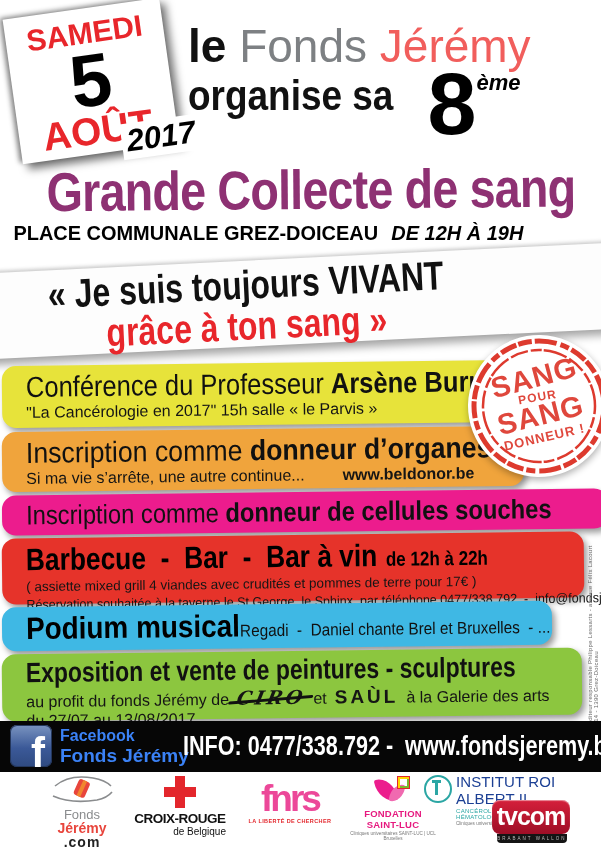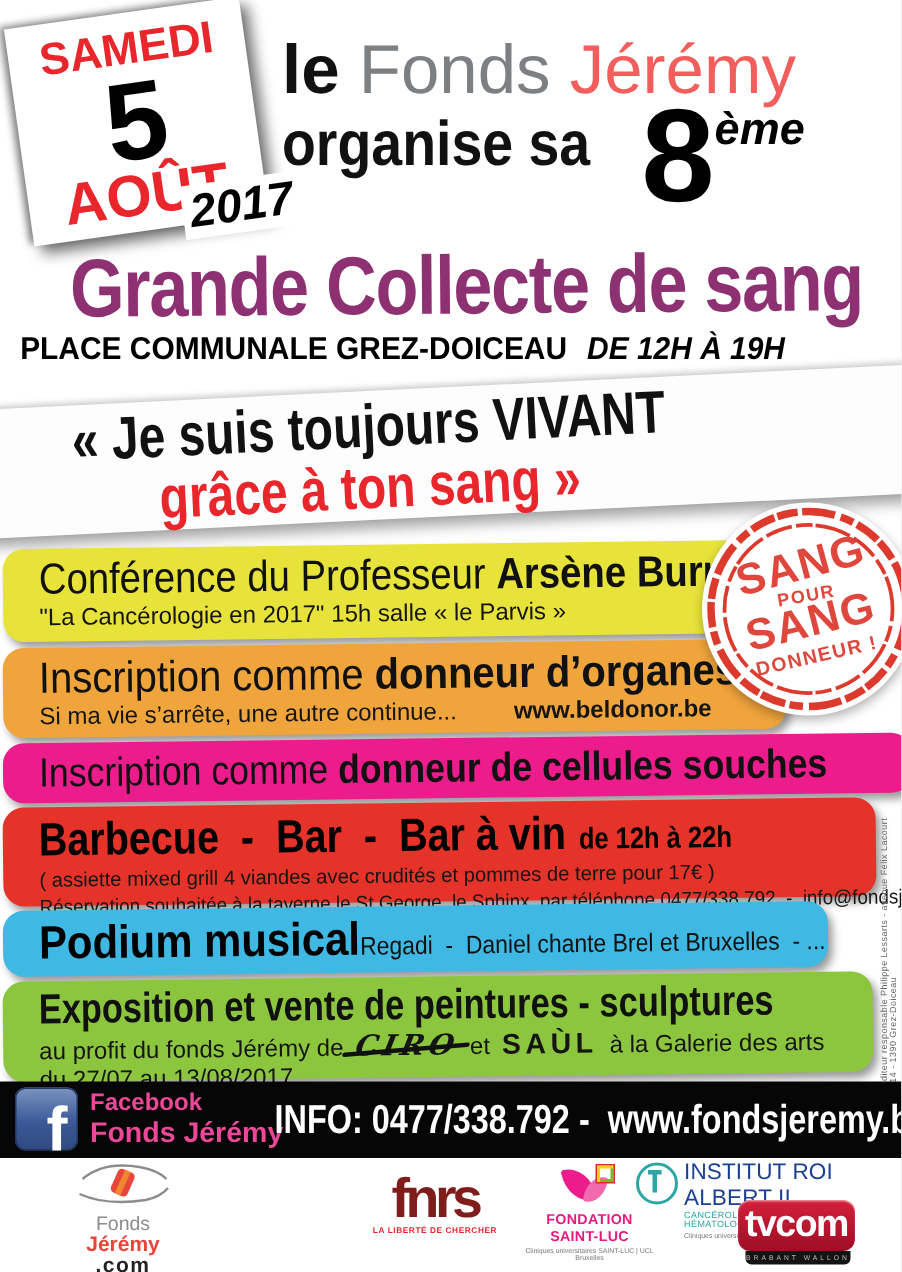--- a/index.html
+++ b/index.html
@@ -20,21 +20,21 @@
 
   
   .header{position:absolute;left:188px;top:22px;width:410px;}
   .h-line1{font-size:46px;line-height:1.05;white-space:nowrap;}
   .h-le{font-weight:bold;color:#111;}
   .h-fonds{color:#7D8083;}
   .h-jeremy{color:#F15E5C;}
   .h-line2{display:flex;align-items:flex-start;margin-top:2px;text-align:center;}
   .h-org{font-size:42px;font-weight:bold;color:#111;}
   .h-num{font-size:88px;font-weight:bold;line-height:.72;margin-left:6px;color:#000;}
-  .h-suf{font-size:30px;font-weight:bold;font-style:italic;color:#000;margin-top:-2px;}
+  .h-suf{font-size:22px;font-weight:bold;font-style:italic;color:#000;margin-top:-2px;}
 
   
   .title{position:absolute;left:0;top:158px;width:601px;text-align:center;
          font-size:55px;font-weight:bold;color:#8E3173;letter-spacing:-1px;transform:rotate(-.5deg);}
   .location{position:absolute;left:0;top:221px;width:495px;text-align:center;white-space:nowrap;}
   .loc-place{font-size:21px;font-weight:bold;color:#000;}
   .loc-hours{font-size:21px;font-weight:bold;font-style:italic;color:#000;margin-left:14px;}
 
   
   .quote-band{position:absolute;left:-14px;top:258px;width:630px;height:86px;background:#fdfdfd;
@@ -82,41 +82,41 @@
   
   .credit{position:absolute;right:2px;top:540px;height:185px;writing-mode:vertical-rl;
           transform:rotate(180deg);font-size:6px;color:#666;letter-spacing:.3px;}
 
   
   .footer-bar{position:absolute;left:0;top:721px;width:601px;height:51px;background:#060606;}
   .fb{position:absolute;left:10px;top:4px;display:flex;align-items:center;}
   .fb-icon{width:42px;height:42px;border-radius:7px;background:linear-gradient(180deg,#7A94C0 0%,#3B5998 55%,#2F4A80 100%);
            overflow:hidden;position:relative;box-shadow:inset 0 0 0 1px #24375c;}
   .fb-icon span{position:absolute;right:7px;bottom:-10px;font-size:42px;font-weight:bold;color:#fff;}
-  .fb-text{margin-left:8px;color:#ec4899;line-height:1;}
+  .fb-text{margin-left:8px;color:#3b82f6;line-height:1;}
   .fb-l1{font-size:16px;font-weight:bold;}
   .fb-l2{font-size:19px;font-weight:bold;margin-top:2px;}
   .info{position:absolute;left:183px;top:0;height:51px;line-height:51px;color:#fff;
         font-size:27px;font-weight:bold;white-space:nowrap;}
 
   
   .logos{position:absolute;left:0;top:772px;width:601px;height:76px;background:#fff;}
   .logo{position:absolute;text-align:center;}
   .lg-fj{left:40px;top:2px;width:84px;}
   .lg-fj .l1{font-size:13px;color:#8A8C8E;line-height:1;}
   .lg-fj .l2{font-size:14px;color:#E8453C;font-weight:bold;line-height:1;}
   .lg-fj .l3{font-size:14px;color:#222;font-weight:bold;letter-spacing:1px;line-height:1;}
   .lg-cr{left:130px;top:4px;width:100px;}
   .cross{position:relative;width:32px;height:32px;margin:0 auto;}
   .cross::before{content:"";position:absolute;left:11px;top:0;width:10px;height:32px;background:#E3262C;}
   .cross::after{content:"";position:absolute;left:0;top:11px;width:32px;height:10px;background:#E3262C;}
   .lg-cr .l1{font-size:13.5px;font-weight:bold;color:#111;margin-top:3px;letter-spacing:-.5px;}
   .lg-cr .l2{font-size:10px;color:#111;text-align:right;margin-right:4px;}
   .lg-fnrs{left:246px;top:8px;width:88px;}
-  .lg-fnrs .l1{font-size:37px;font-weight:bold;color:#7f1d1d;letter-spacing:-3px;line-height:1;}
+  .lg-fnrs .l1{font-size:37px;font-weight:bold;color:#ec4899;letter-spacing:-3px;line-height:1;}
   .lg-fnrs .l2{font-size:5.5px;font-weight:bold;color:#E3262C;letter-spacing:.4px;margin-top:1px;}
   .lg-fsl{left:348px;top:4px;width:90px;text-align:center;}
   .petals{position:relative;width:34px;height:30px;margin:0 auto;}
   .petal1{position:absolute;left:0;top:2px;width:20px;height:24px;background:#EC1C8D;
           border-radius:2px 90% 2px 90%;transform:rotate(-12deg);}
   .petal2{position:absolute;left:14px;top:8px;width:14px;height:18px;background:#F06AB0;
           border-radius:90% 2px 90% 2px;transform:rotate(10deg);}
   .usq{position:absolute;right:0;top:0;width:11px;height:11px;border:1.5px solid #E3262C;
        box-shadow:inset 2px 2px 0 #FFD400, inset -2px -2px 0 #7AB929;}
   .lg-fsl .l1{font-size:9.5px;font-weight:bold;color:#E6197F;margin-top:2px;letter-spacing:.2px;}
@@ -235,20 +235,25 @@
         <path d="M6 12 Q20 0 44 4 Q56 6 62 12" fill="none" stroke="#8A8C8E" stroke-width="1.6"></path>
         <path d="M4 22 Q22 30 48 26 Q58 24 63 18" fill="none" stroke="#8A8C8E" stroke-width="1.6"></path>
         <rect x="27" y="6" width="12" height="17" rx="3" fill="#E8453C" transform="rotate(24 33 14)"></rect>
         <rect x="31" y="6" width="4" height="17" fill="#F0862F" transform="rotate(24 33 14)"></rect>
       </svg>
       <div class="l1">Fonds</div>
       <div class="l2">Jérémy</div>
       <div class="l3">.com</div>
     </div>
 
+    <div class="logo lg-cr">
+      <div class="cross"></div>
+      <div class="l1">CROIX-ROUGE</div>
+      <div class="l2">de Belgique</div>
+    </div>
 
     <div class="logo lg-fnrs">
       <div class="l1">fnrs</div>
       <div class="l2">LA LIBERTÉ DE CHERCHER</div>
     </div>
 
     <div class="logo lg-fsl">
       <div class="petals">
         <div class="petal1"></div>
           <div class="petal2"></div>

